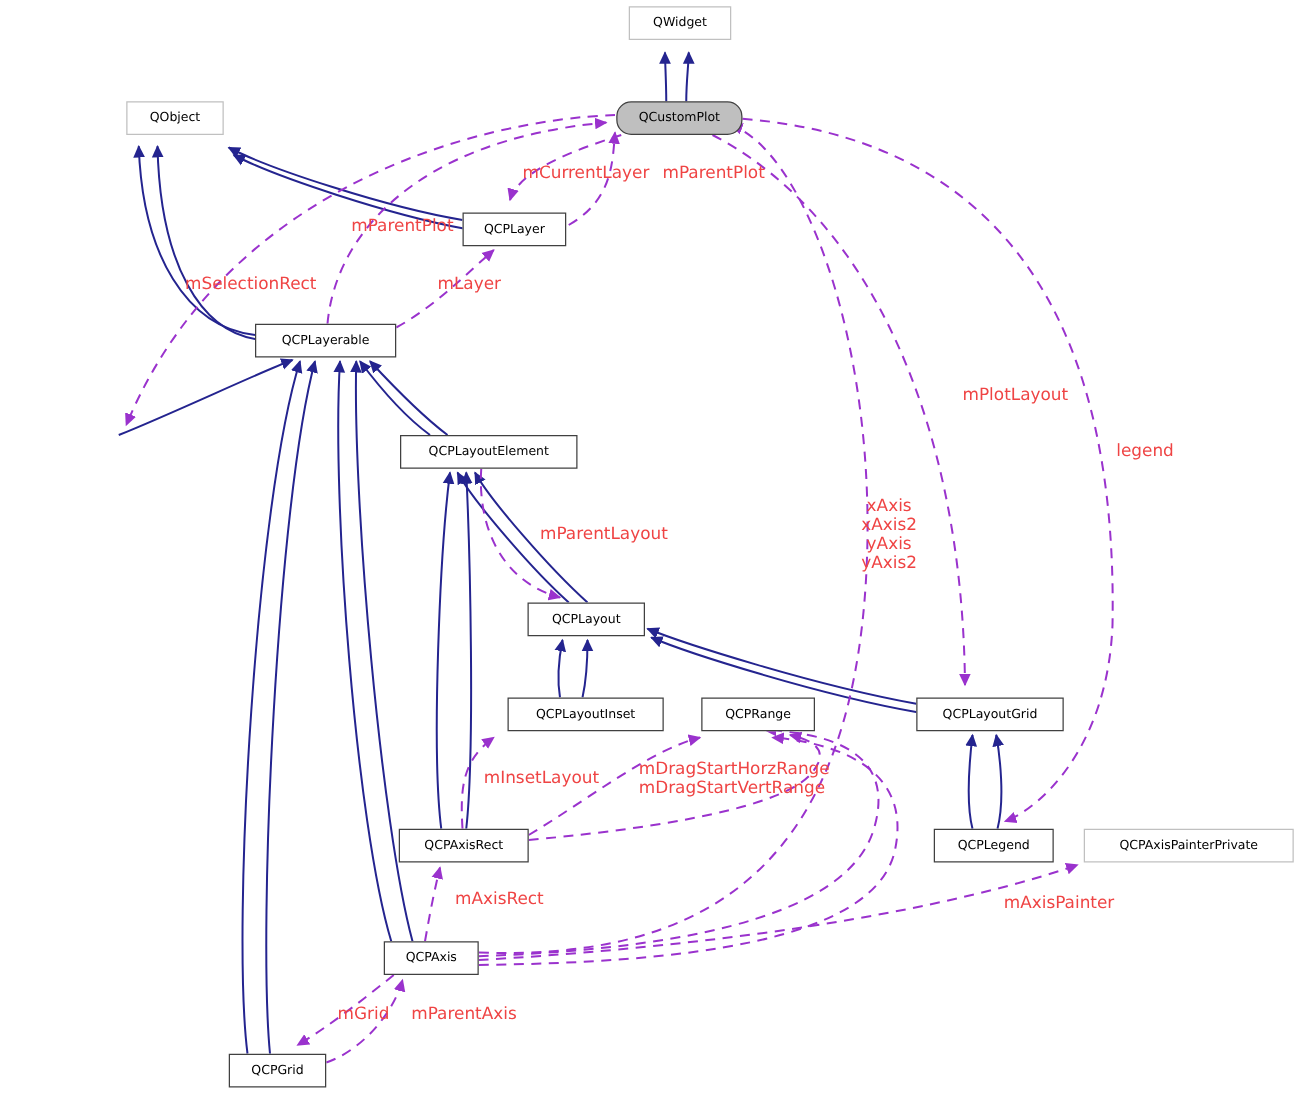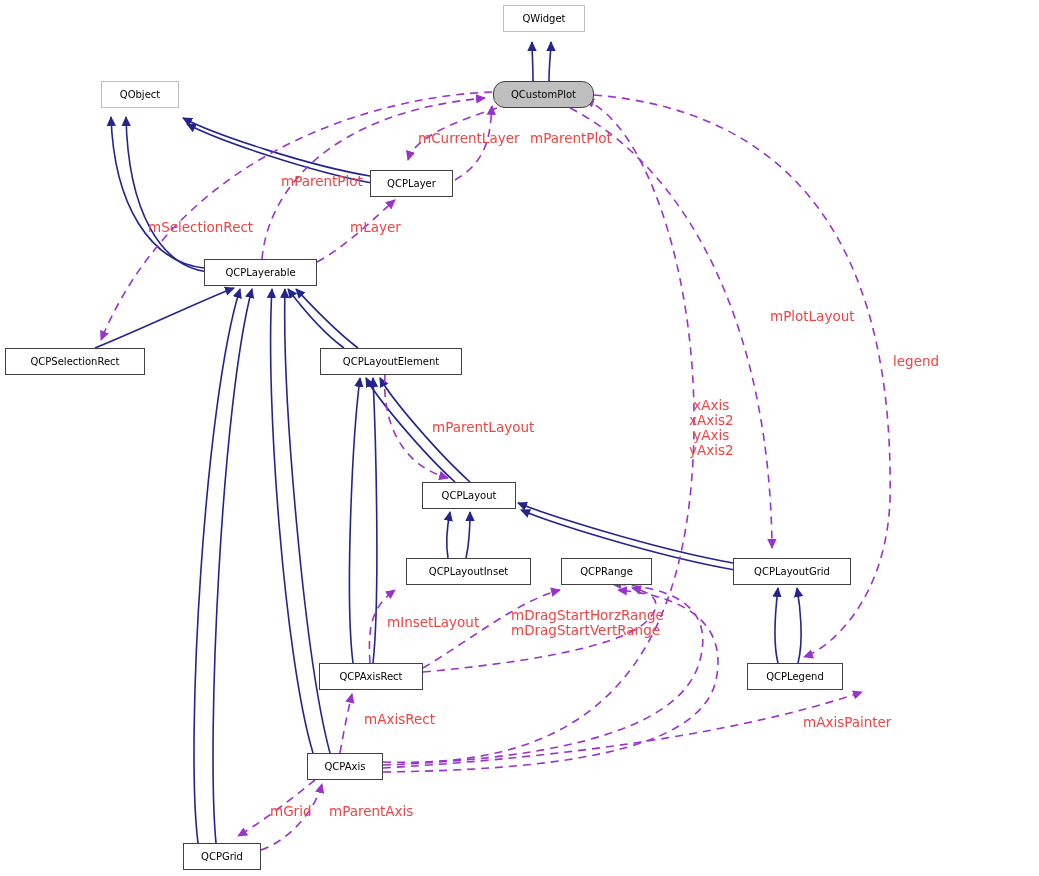--- a/index.html
+++ b/index.html
@@ -155,43 +155,43 @@
     </div>
   <div class="node current" style="left:493px;top:81px;width:101px;height:27px;border-radius:12px;">
       <span>QCustomPlot</span>
     </div>
   <div class="node" style="left:370px;top:170px;width:83px;height:27px;">
       <span>QCPLayer</span>
     </div>
   <div class="node" style="left:204px;top:259px;width:113px;height:27px;">
       <span>QCPLayerable</span>
     </div>
-  <div class="node" style="left:5px;top:348px;width:140px;height:27px;">
-      <span>QCPSelectionRect</span>
-    </div>
   <div class="node" style="left:320px;top:348px;width:142px;height:27px;">
       <span>QCPLayoutElement</span>
     </div>
   <div class="node" style="left:422px;top:482px;width:94px;height:27px;">
       <span>QCPLayout</span>
     </div>
   <div class="node" style="left:406px;top:558px;width:125px;height:27px;">
       <span>QCPLayoutInset</span>
     </div>
   <div class="node" style="left:561px;top:558px;width:91px;height:27px;">
       <span>QCPRange</span>
     </div>
   <div class="node" style="left:733px;top:558px;width:118px;height:27px;">
       <span>QCPLayoutGrid</span>
     </div>
   <div class="node" style="left:319px;top:663px;width:104px;height:27px;">
       <span>QCPAxisRect</span>
     </div>
   <div class="node" style="left:747px;top:663px;width:96px;height:27px;">
       <span>QCPLegend</span>
+    </div>
+  <div class="node ext" style="left:867px;top:663px;width:168px;height:27px;">
+      <span>QCPAxisPainterPrivate</span>
     </div>
   <div class="node" style="left:307px;top:753px;width:76px;height:27px;">
       <span>QCPAxis</span>
     </div>
   <div class="node" style="left:183px;top:843px;width:78px;height:27px;">
       <span>QCPGrid</span>
     </div>
 
   <div class="edge-label" style="left:418px;top:131px;">mCurrentLayer</div>
   <div class="edge-label" style="left:530px;top:131px;">mParentPlot</div>

